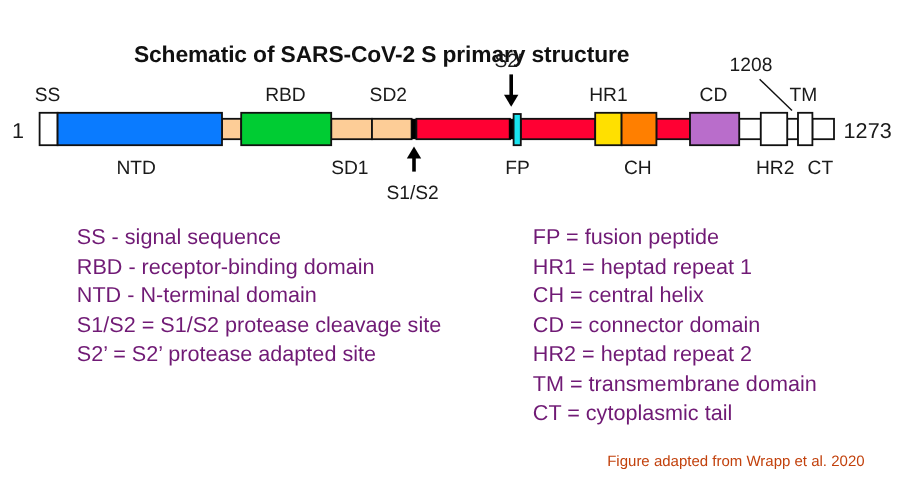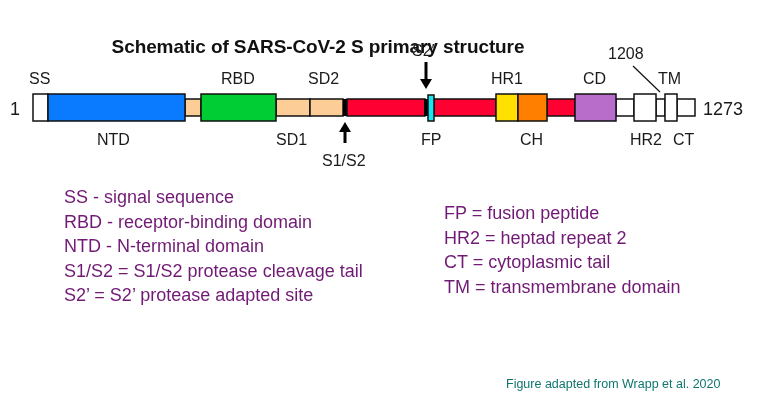--- a/index.html
+++ b/index.html
@@ -5,22 +5,22 @@
   html, body { margin:0; padding:0; background:#ffffff; }
   body { width:768px; height:404px; position:relative; overflow:hidden;
          font-family:"Liberation Sans", sans-serif; color:#111; }
   .title { position:absolute; left:0; width:636px; top:36px; text-align:center;
            font-weight:bold; font-size:19px; letter-spacing:-0.1px; }
   svg.diagram { position:absolute; left:0; top:0; }
   .lbl { font-family:"Liberation Sans", sans-serif; font-size:16px; fill:#1a1a1a; }
   .legend { position:absolute; font-size:18px; line-height:24.5px; color:#701a75; }
   .legend div { white-space:nowrap; }
   .legend-left { left:64px; top:185px; }
-  .legend-right { left:444px; top:201px; }
-  .credit { position:absolute; left:506px; top:377px; font-size:12.5px; color:#0f766e;text-align:right; }
+  .legend-right { left:444px; top:185px; }
+  .credit { position:absolute; left:506px; top:377px; font-size:12.5px; color:#c2410c;text-align:right; }
 </style>
 </head>
 <body>
 
 <div class="title">Schematic of SARS-CoV-2 S primary structure</div>
 
 <svg class="diagram" width="768" height="180" viewBox="0 0 768 180">
 
   <rect x="185" y="99" width="16" height="17" fill="#fdcd97" stroke="#111" stroke-width="1.5"></rect>
   <rect x="276" y="99" width="34" height="17" fill="#fdcd97" stroke="#111" stroke-width="1.5"></rect>
@@ -73,24 +73,27 @@
   <text class="lbl" x="673" y="145">CT</text>
 
   <text class="lbl" x="322" y="166">S1/S2</text>
   <text class="lbl" x="412" y="56">S2′</text>
 </svg>
 
 <div class="legend legend-left">
   <div>SS - signal sequence</div>
   <div>RBD - receptor-binding domain</div>
   <div>NTD - N-terminal domain</div>
-  <div>S1/S2 = S1/S2 protease cleavage tail</div>
+  <div>S1/S2 = S1/S2 protease cleavage site</div>
   <div>S2’ = S2’ protease adapted site</div>
 </div>
 
 <div class="legend legend-right">
   <div>FP = fusion peptide</div>
+  <div>HR1 = heptad repeat 1</div>
+  <div>CH = central helix</div>
+  <div>CD = connector domain</div>
   <div>HR2 = heptad repeat 2</div>
+  <div>TM = transmembrane domain</div>
   <div>CT = cytoplasmic tail</div>
-  <div>TM = transmembrane domain</div>
 </div>
 
 <div class="credit">Figure adapted from Wrapp et al. 2020</div>
 
 </body></html>

